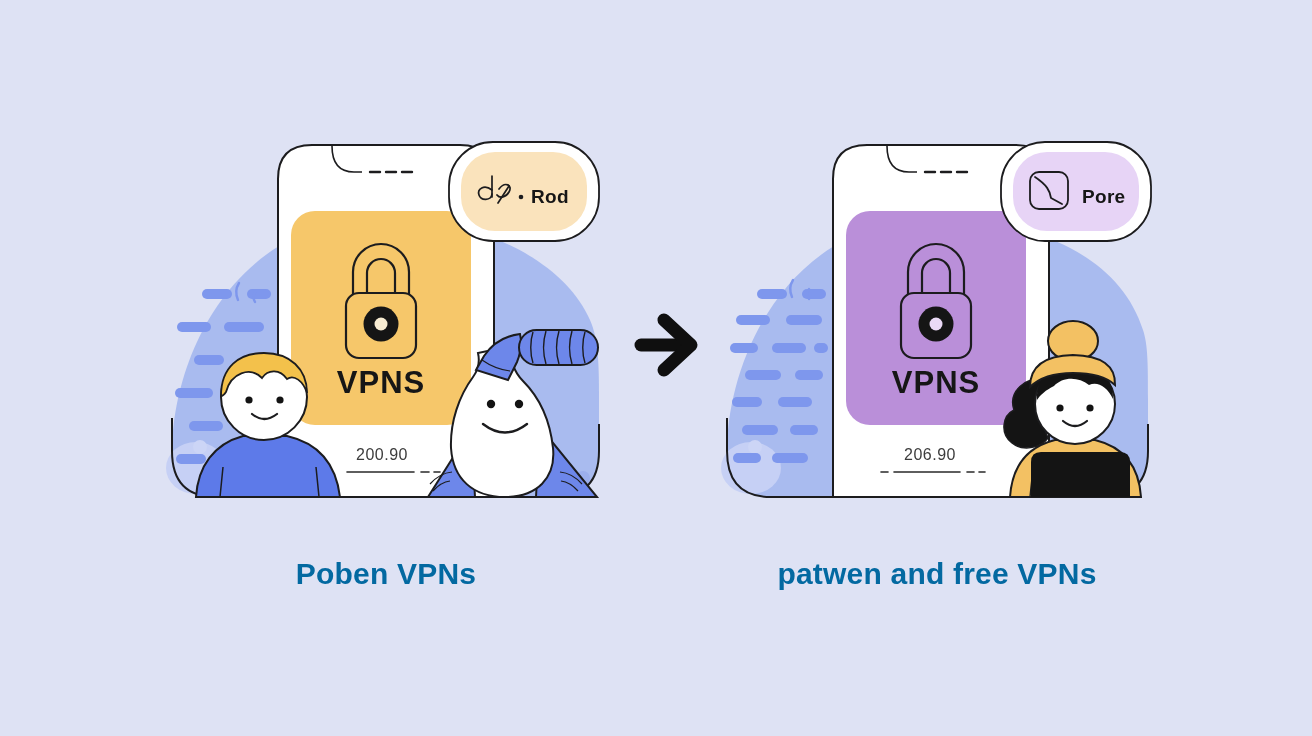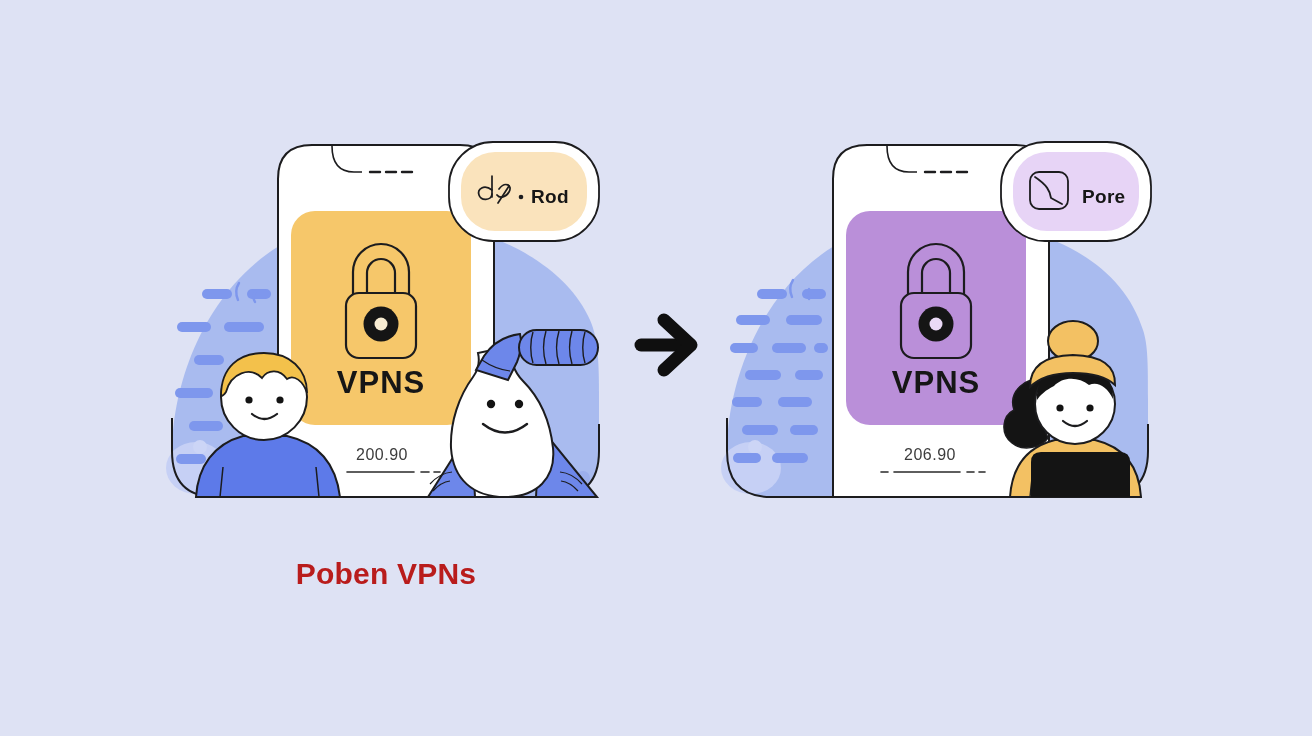--- a/index.html
+++ b/index.html
@@ -7,21 +7,21 @@
     position:relative; width:1312px; height:736px; overflow:hidden;
     background:#dee2f4; font-family:"Liberation Sans", sans-serif;
   }
   svg.scene { position:absolute; left:0; top:0; }
   svg text { font-family:"Liberation Sans", sans-serif; }
   .vpns-label   { font-size:31px; font-weight:bold; fill:#161616; letter-spacing:1px; }
   .amount-label { font-size:16px; fill:#3c3c3c; letter-spacing:0.5px; }
   .badge-label  { font-size:19px; font-weight:bold; fill:#161616; letter-spacing:0.3px; }
   .caption {
     position:absolute; top:557px; text-align:center; font-weight:bold;
-    font-size:30px; color:#b91c1c; letter-spacing:0.2px;
+    font-size:30px; color:#0369a1; letter-spacing:0.2px;
   }
   #caption-left  { left:166px; width:440px; }
   #caption-right { left:720px; width:434px; }
 </style>
 </head>
 <body>
 
 <div class="canvas">
 
 <svg class="scene" width="1312" height="736" viewBox="0 0 1312 736">
@@ -211,14 +211,15 @@
       <g fill="none" stroke="#1c1c1e" stroke-width="1.8" stroke-linecap="round">
         <rect x="1030" y="172" width="38" height="37" rx="9"></rect>
         <path d="M 1035 177 C 1047 185 1050 191 1051 198 L 1062 204"></path>
       </g>
       <text class="badge-label" x="1082" y="203" text-anchor="start">Pore</text>
     </g>
   </g>
 </svg>
 
 <div class="caption" id="caption-left">Poben VPNs</div>
+<div class="caption" id="caption-right">patwen and free VPNs</div>
 
 </div>
 
 </body></html>

